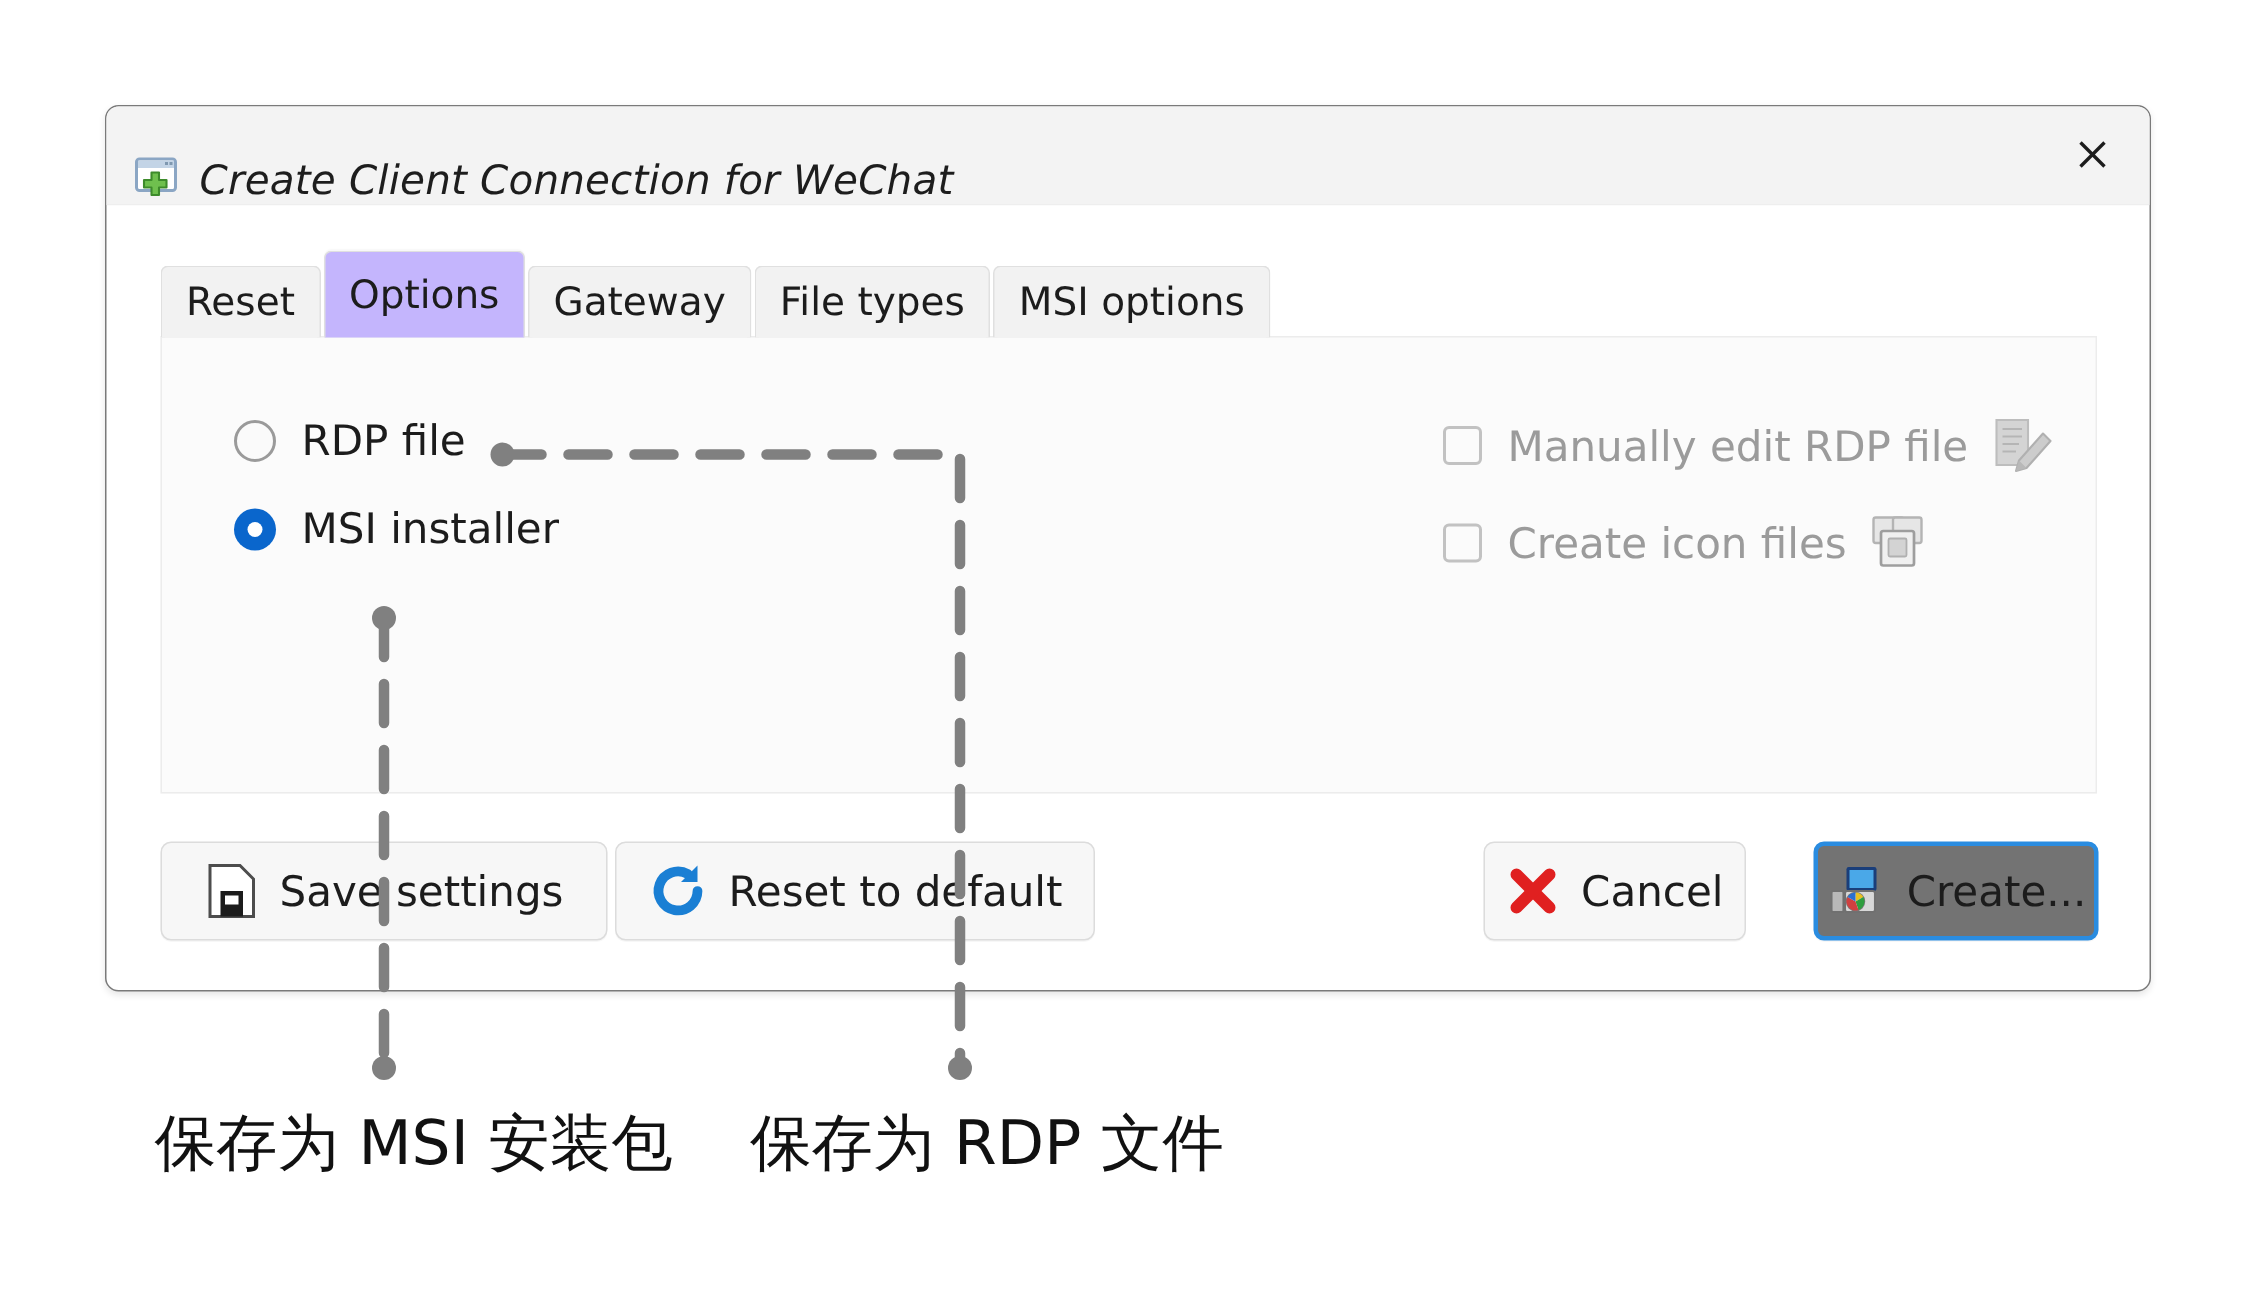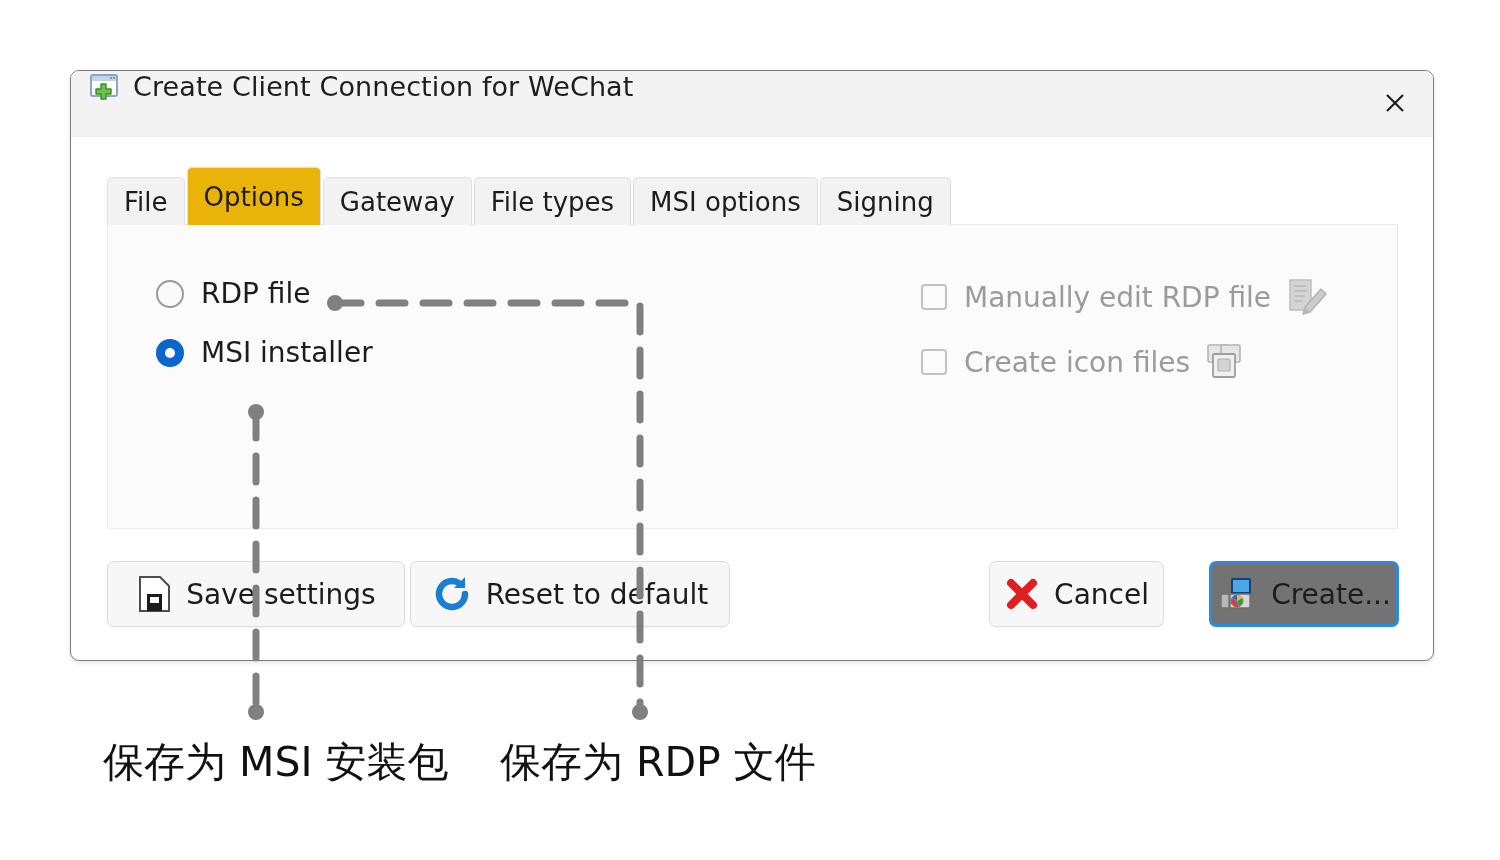--- a/index.html
+++ b/index.html
@@ -32,23 +32,24 @@
   }
 
   
   #titlebar {
     position: relative;
     height: 66px;
     background: #f3f3f3;
     border-radius: 8px 8px 0 0;
     border-bottom: 1px solid #eeeeee;
     display: flex;
-    align-items: flex-start;
+    align-items: flex-end;
     padding-left: 16px;
     box-sizing: border-box;
+    font-style: italic;
   }
   #win-icon {
     width: 34px;
     height: 34px;
     position: relative;
     flex: 0 0 auto;
     margin-right: 12px;
   }
   #title-text {
     font-size: 27px;
@@ -94,21 +95,21 @@
     font-size: 26px;
     color: #1c1c1c;
     font-family: "DejaVu Sans", sans-serif;
     box-sizing: border-box;
     margin-right: 2px;
     cursor: pointer;
     white-space: nowrap;
   }
   .tab.active {
     height: 58px;
-    background: #eab308;
+    background: #c4b5fd;
     border-color: #e0e0e0;
     position: relative;
     z-index: 4;
     box-shadow: 0 -1px 1px rgba(0,0,0,0.03);
   }
 
   
   #tabpanel {
     position: absolute;
     left: 36px;
@@ -159,21 +160,21 @@
   .opt-label {
     font-size: 28px;
     color: #1c1c1c;
     font-family: "DejaVu Sans", sans-serif;
     white-space: nowrap;
   }
 
   
   #right-options {
     position: absolute;
-    left: 813px;
+    left: 854px;
     top: 52px;
   }
   .cb-box {
     width: 26px; height: 26px;
     border: 2px solid #c2c2c2;
     border-radius: 4px;
     background: #fbfbfb;
     box-sizing: border-box;
     flex: 0 0 auto;
     margin-right: 17px;
@@ -261,36 +262,33 @@
     <div id="close-btn">
       <svg width="30" height="30" viewBox="0 0 30 30">
         <line x1="7" y1="7" x2="23" y2="23" stroke="#1c1c1c" stroke-width="2.2"></line>
         <line x1="23" y1="7" x2="7" y2="23" stroke="#1c1c1c" stroke-width="2.2"></line>
       </svg>
     </div>
   </div>
 
   <div id="tabstrip">
     <div class="tab">
-        <span>File</span>
+        <span>Reset</span>
       </div>
     <div class="tab active">
         <span>Options</span>
       </div>
     <div class="tab">
         <span>Gateway</span>
       </div>
     <div class="tab">
         <span>File types</span>
       </div>
     <div class="tab">
         <span>MSI options</span>
-      </div>
-    <div class="tab">
-        <span>Signing</span>
       </div>
   </div>
 
   <div id="tabpanel">
 
     <div id="left-options">
 
       <div class="radio-row">
         <span class="radio-outer"></span>
         <span class="opt-label">RDP file</span>

